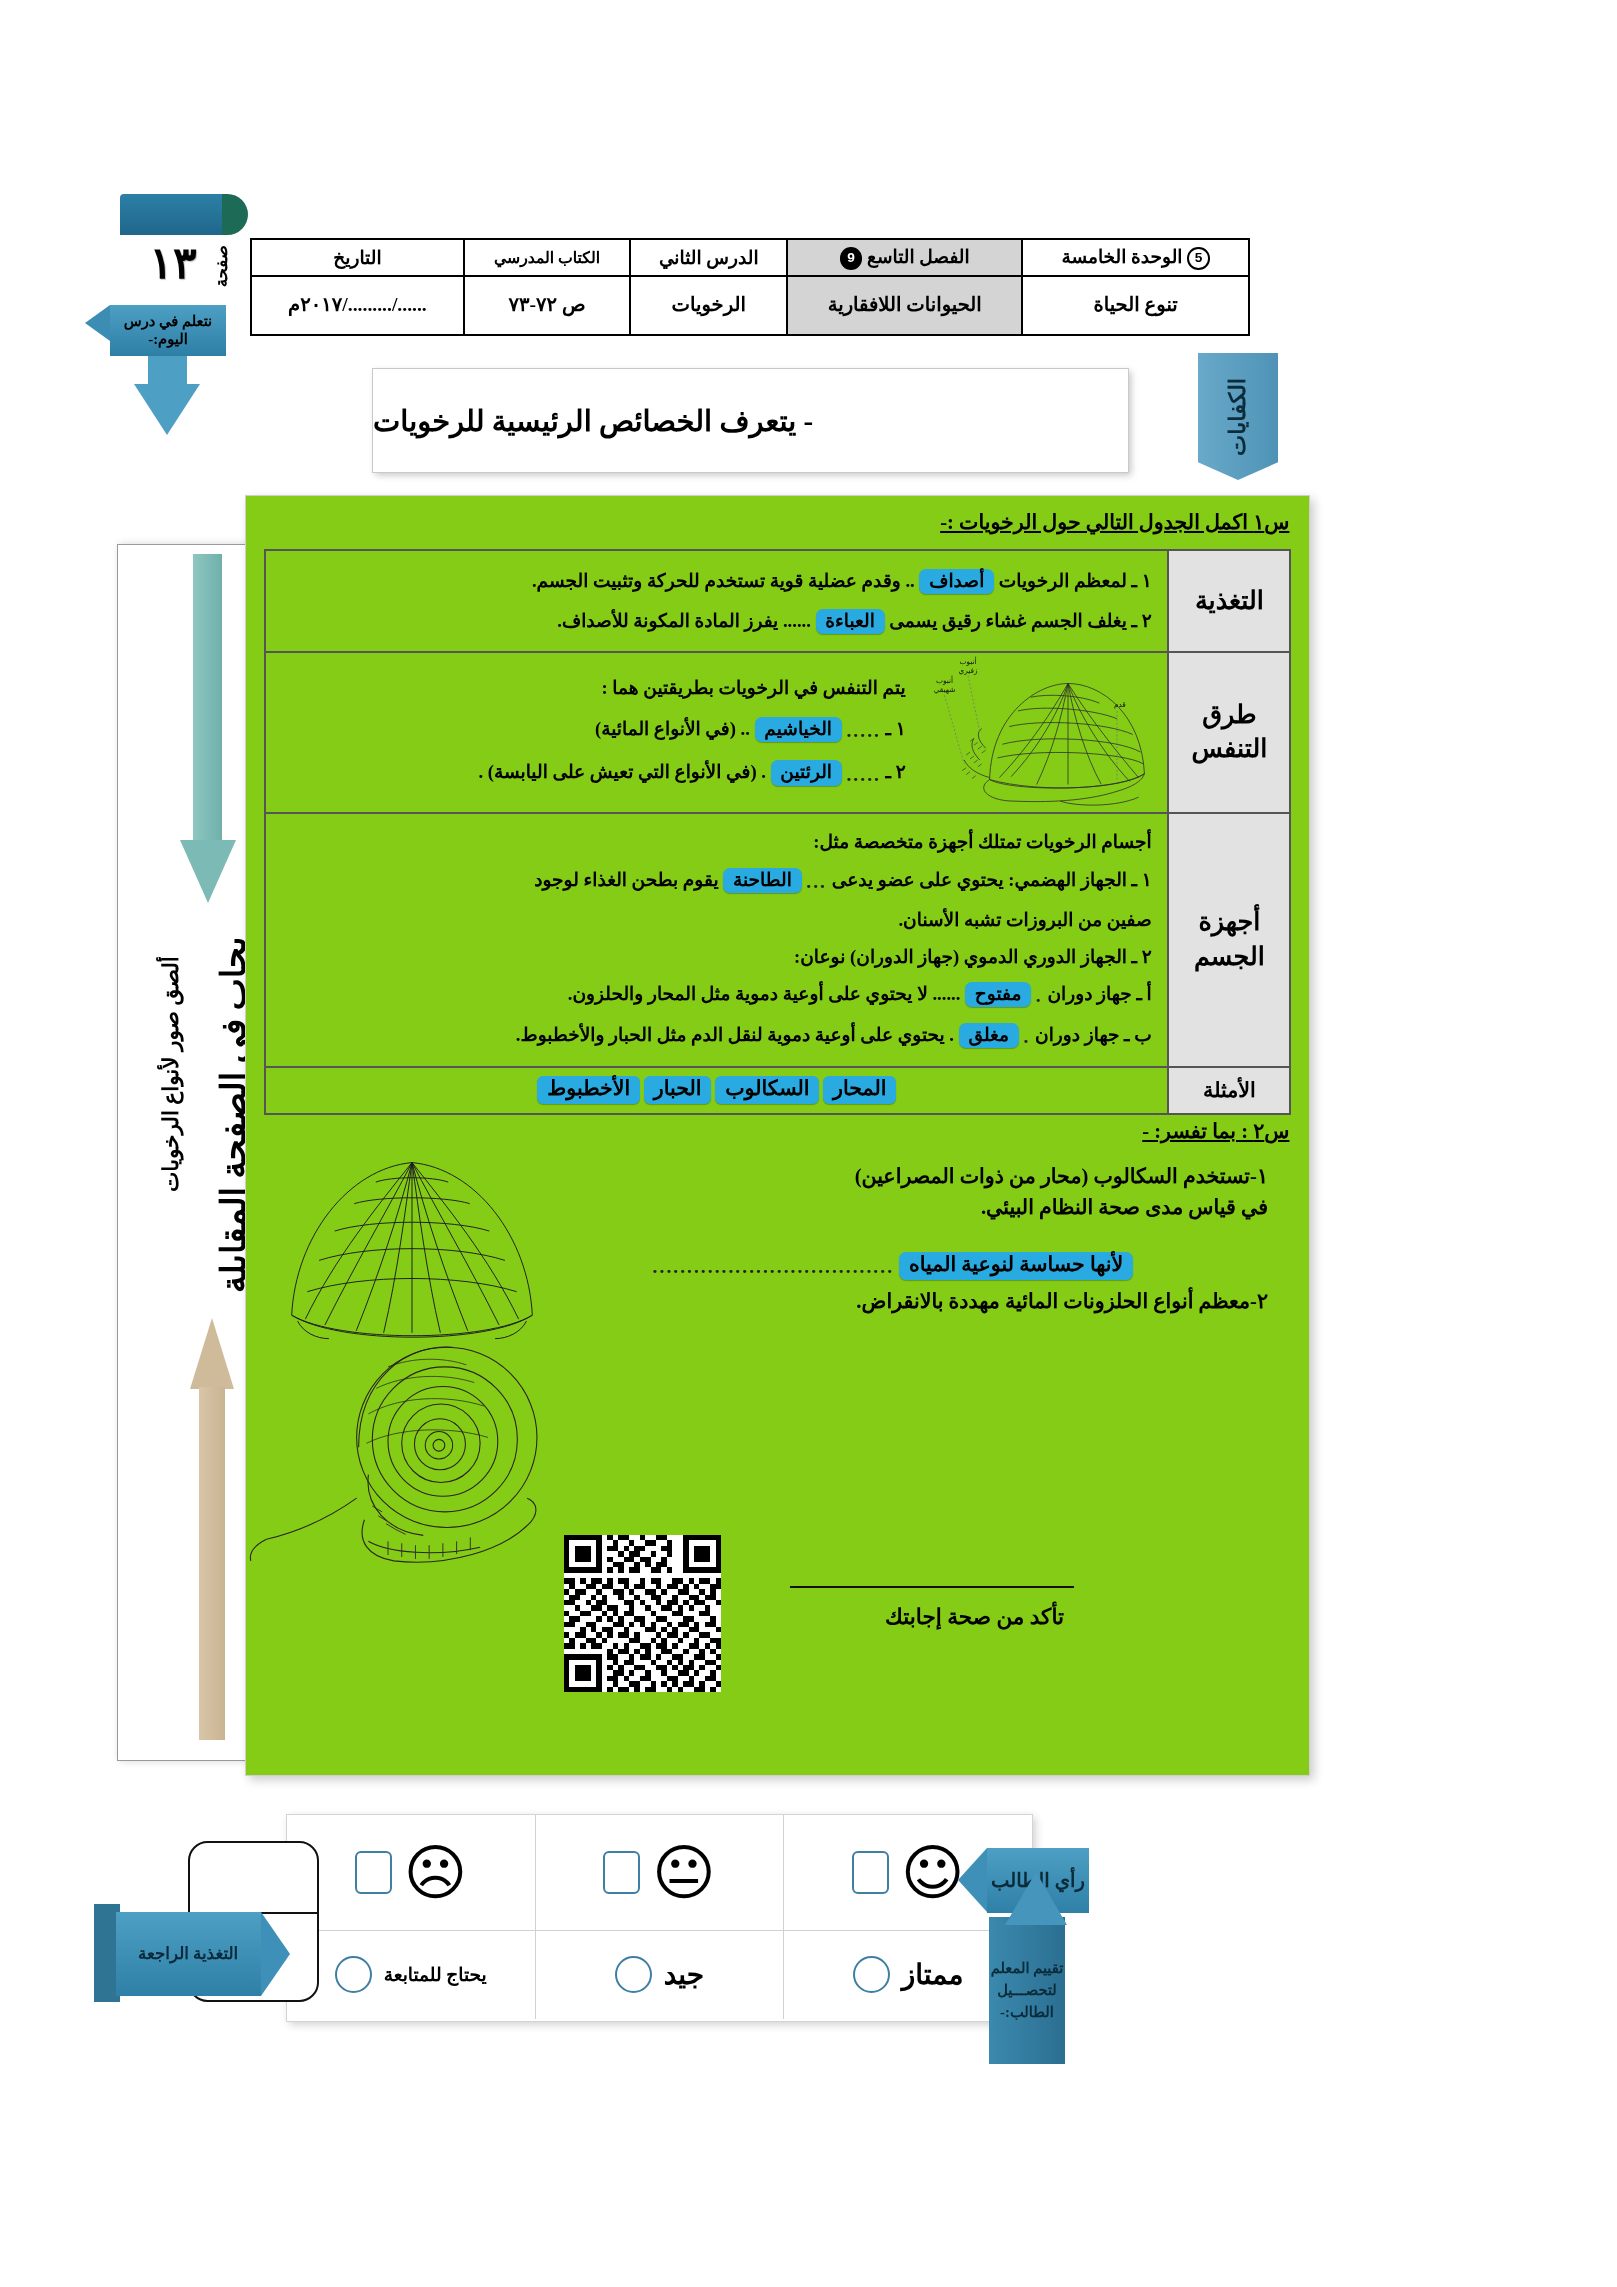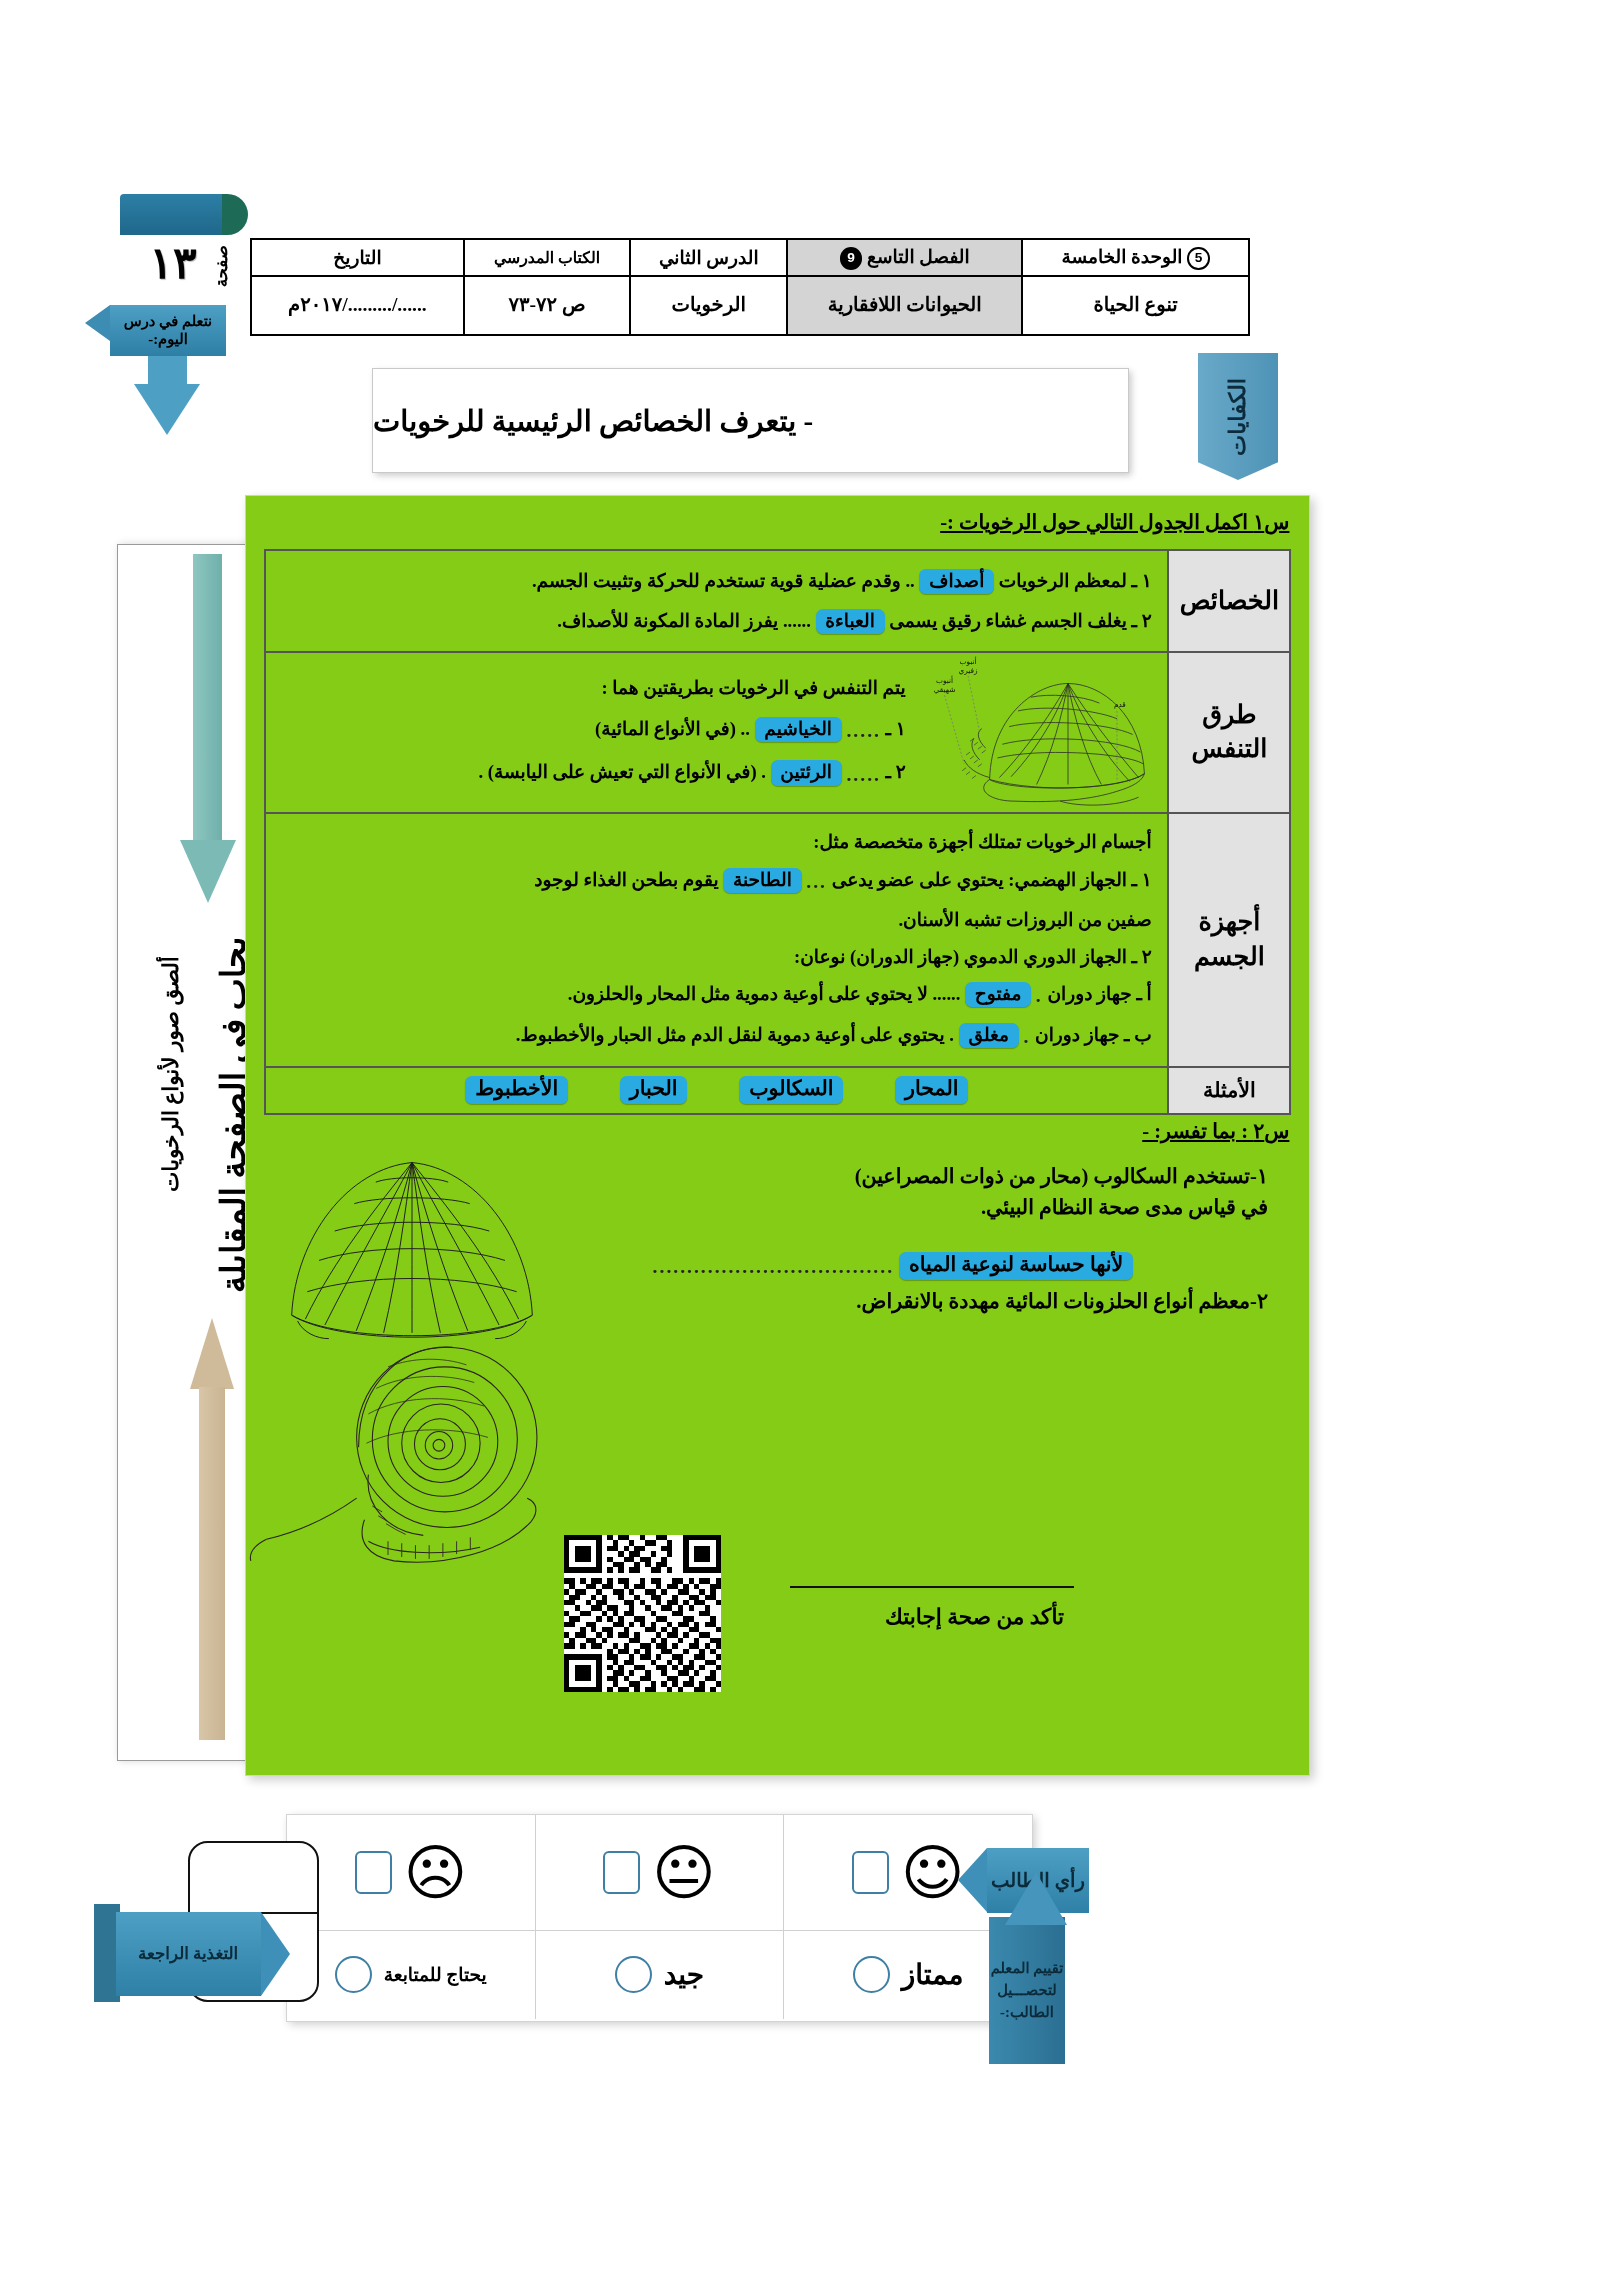--- a/index.html
+++ b/index.html
@@ -143,21 +143,21 @@
   #mtable .hcell{
     width:118px;background:#e2e2e2;text-align:center;font-size:25.5px;font-weight:bold;
     line-height:1.35;
   }
   #mtable .body{padding:9.8px 15.7px;font-size:18.6px;font-weight:bold;line-height:2.15;}
   #mtable .exlabel{
     width:118px;background:#e2e2e2;text-align:center;font-size:20.6px;font-weight:bold;
     height:43px;
   }
   #mtable .exrow{padding:4.9px 13.7px;text-align:center;}
-  .ex-item{margin:0 24px;font-size:20.6px;}
+  .ex-item{margin:0 0;font-size:20.6px;border-radius:6px;}
 
   
   .breath-wrap{display:flex;align-items:center;}
   .breath-txt{flex:1;padding:3.9px 15.7px 3.9px 0;font-size:18.6px;font-weight:bold;line-height:2.2;}
   .breath-img{width:245px;height:157px;position:relative;flex:none;}
 
   
   #q2{position:absolute;right:19.6px;top:623px;font-size:20.6px;font-weight:bold;text-decoration:underline;}
   .q2line{position:absolute;font-size:20.6px;font-weight:bold;line-height:1.5;text-align:right;}
   #q2a{right:41px;top:665px;width:549px;}
@@ -307,21 +307,21 @@
   </div>
 
   <div class="abs" id="card">
 
     <div id="q1">س١ اكمل الجدول التالي حول الرخويات :-</div>
 
     <table id="mtable">
 
       <tbody>
           <tr>
-        <td class="hcell">الخصائص</td>
+        <td class="hcell">التغذية</td>
         <td class="body">
           <div>
             <span>١ ـ لمعظم الرخويات</span>
             <span class="hl">أصداف</span>
             <span>.. وقدم عضلية قوية تستخدم للحركة وتثبيت الجسم.</span>
           </div>
           <div>
             <span>٢ ـ يغلف الجسم غشاء رقيق يسمى</span>
             <span class="hl">العباءة</span>
             <span>...... يفرز المادة المكونة للأصداف.</span>

